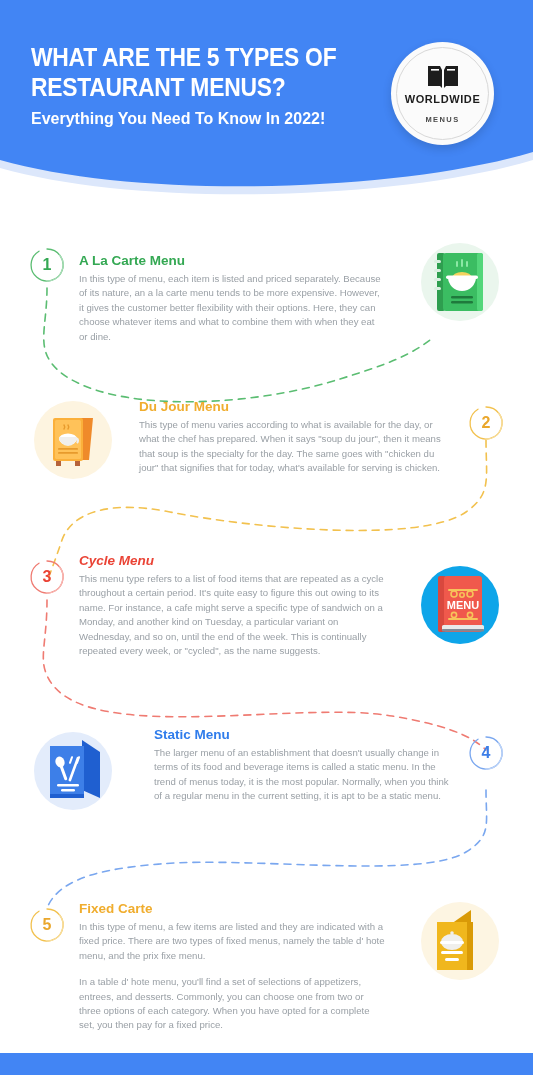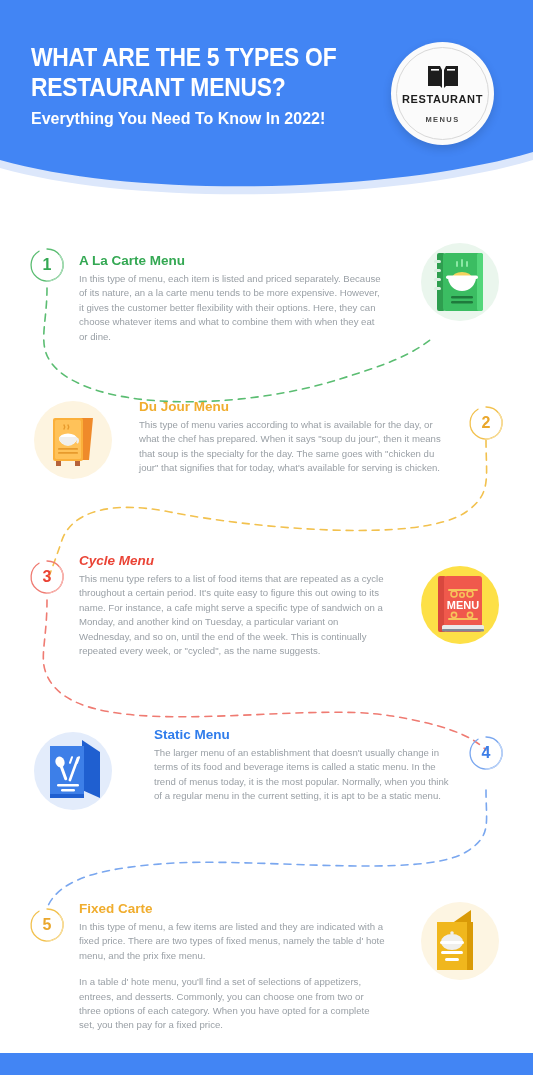--- a/index.html
+++ b/index.html
@@ -192,21 +192,21 @@
         <div class="subtitle">Everything You Need To Know In 2022!</div>
       </div>
 
       <div class="logo-badge">
         <svg class="logo-book" width="34" height="26" viewBox="0 0 34 26">
           <path d="M2,2 L14,2 L16,6 L16,24 L14,22 L2,22 Z" fill="#1d1d1d"></path>
           <path d="M32,2 L20,2 L18,6 L18,24 L20,22 L32,22 Z" fill="#1d1d1d"></path>
           <rect x="5" y="5" width="8" height="1.6" fill="#ffffff"></rect>
           <rect x="21" y="5" width="8" height="1.6" fill="#ffffff"></rect>
         </svg>
-        <div class="logo-name">RESTAURANT</div>
+        <div class="logo-name">WORLDWIDE</div>
         <div class="logo-sub">MENUS</div>
       </div>
     </div>
   </div>
 
   <svg class="connectors" viewBox="0 0 533 1075">
 
     <path d="M47,288 C47,330 34,350 60,372 C110,412 240,408 330,382 C390,364 410,355 430,340" fill="none" stroke="#5bbd72" stroke-width="1.6" stroke-dasharray="7 6" stroke-linecap="round"></path>
 
     <path d="M486,440 C486,478 492,494 466,512 C420,544 250,528 170,512 C110,500 72,512 62,540 C56,558 52,568 47,582" fill="none" stroke="#f2c14e" stroke-width="1.6" stroke-dasharray="7 6" stroke-linecap="round"></path>
@@ -294,21 +294,21 @@
           <path d="M31.5,9 A16,16 0 0 1 19,35" fill="none" stroke="#f8b6b1" stroke-width="1.3" stroke-linecap="round"></path>
         </svg>
         <div class="num" style="color:#ea4335;">3</div>
       </div>
 
       <div class="txt" style="left:79px; top:0px; width:308px;">
         <div class="sec-title" style="color:#ea4335;font-style:italic;">Cycle Menu</div>
         <div class="sec-body">This menu type refers to a list of food items that are repeated as a cycle throughout a certain period. It's quite easy to figure this out owing to its name. For instance, a cafe might serve a specific type of sandwich on a Monday, and another kind on Tuesday, a particular variant on Wednesday, and so on, until the end of the week. This is continually repeated every week, or "cycled", as the name suggests.</div>
       </div>
 
-      <div class="illus" style="right:34px; top:14px; background:#fde047;">
+      <div class="illus" style="right:34px; top:14px; background:#0ea5e9;">
         <svg width="52" height="62" viewBox="0 0 52 62">
           <rect x="4" y="2" width="8" height="56" rx="2" fill="#d9483e"></rect>
           <rect x="10" y="2" width="38" height="56" rx="3" fill="#f0594c"></rect>
           <rect x="14" y="15" width="30" height="2" rx="1" fill="#f7c45a"></rect>
           <circle cx="20" cy="20" r="3" fill="none" stroke="#f7c45a" stroke-width="1.6"></circle>
           <circle cx="28" cy="21" r="2.2" fill="none" stroke="#f7c45a" stroke-width="1.6"></circle>
           <circle cx="36" cy="20" r="3" fill="none" stroke="#f7c45a" stroke-width="1.6"></circle>
           <text x="29" y="35" text-anchor="middle" fill="#ffffff" font-size="11" font-weight="700" font-family="Liberation Sans, sans-serif">MENU</text>
           <circle cx="20" cy="41" r="2.6" fill="none" stroke="#f7c45a" stroke-width="1.6"></circle>
           <circle cx="36" cy="41" r="2.6" fill="none" stroke="#f7c45a" stroke-width="1.6"></circle>

